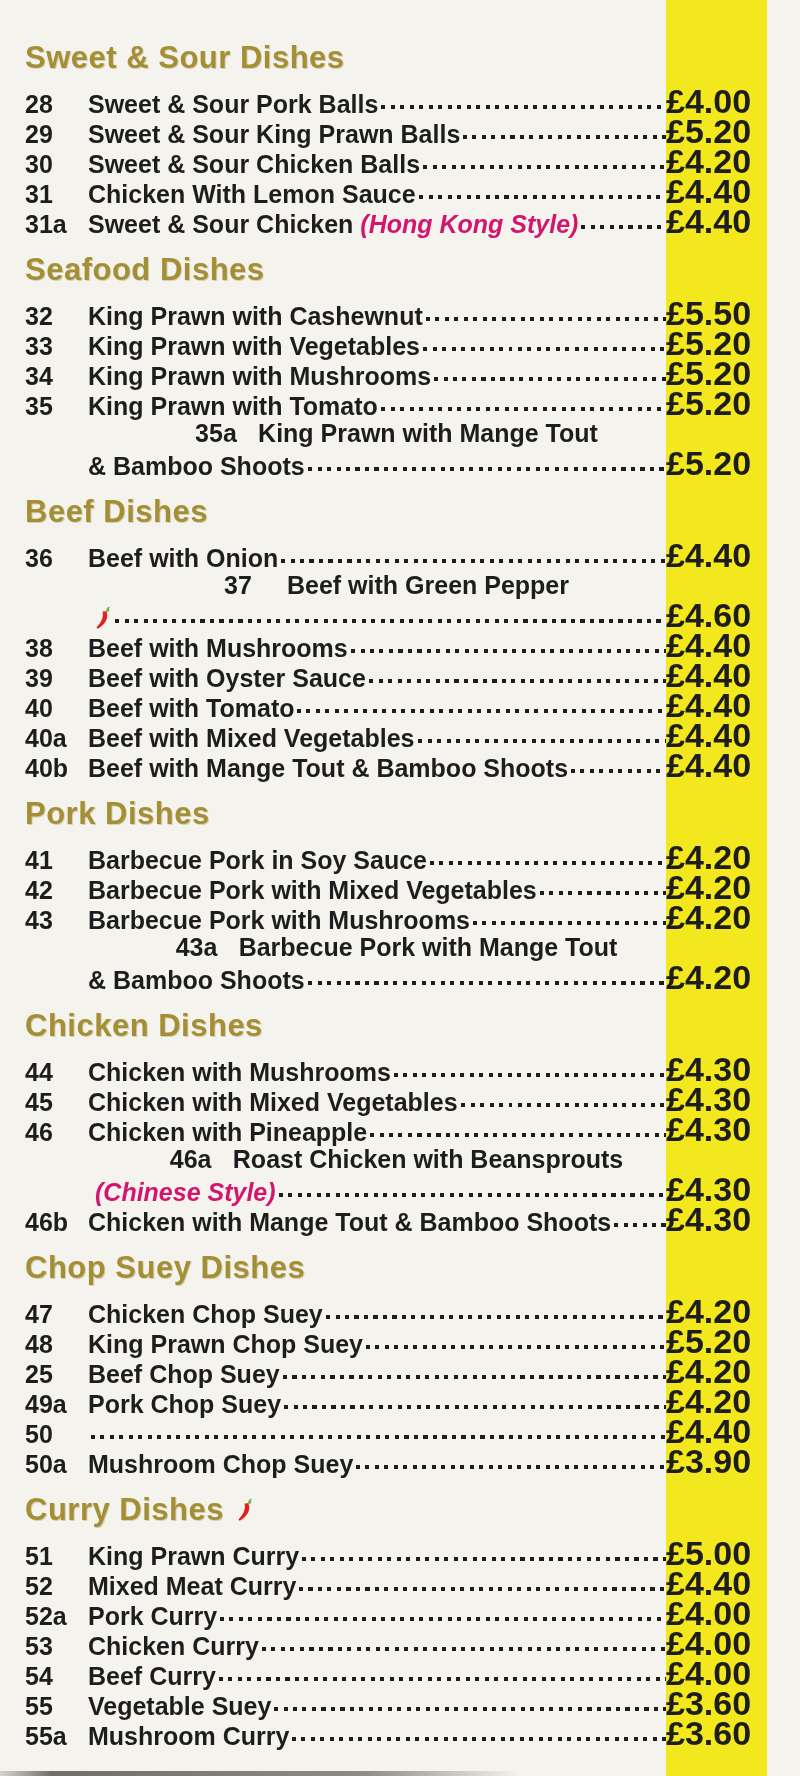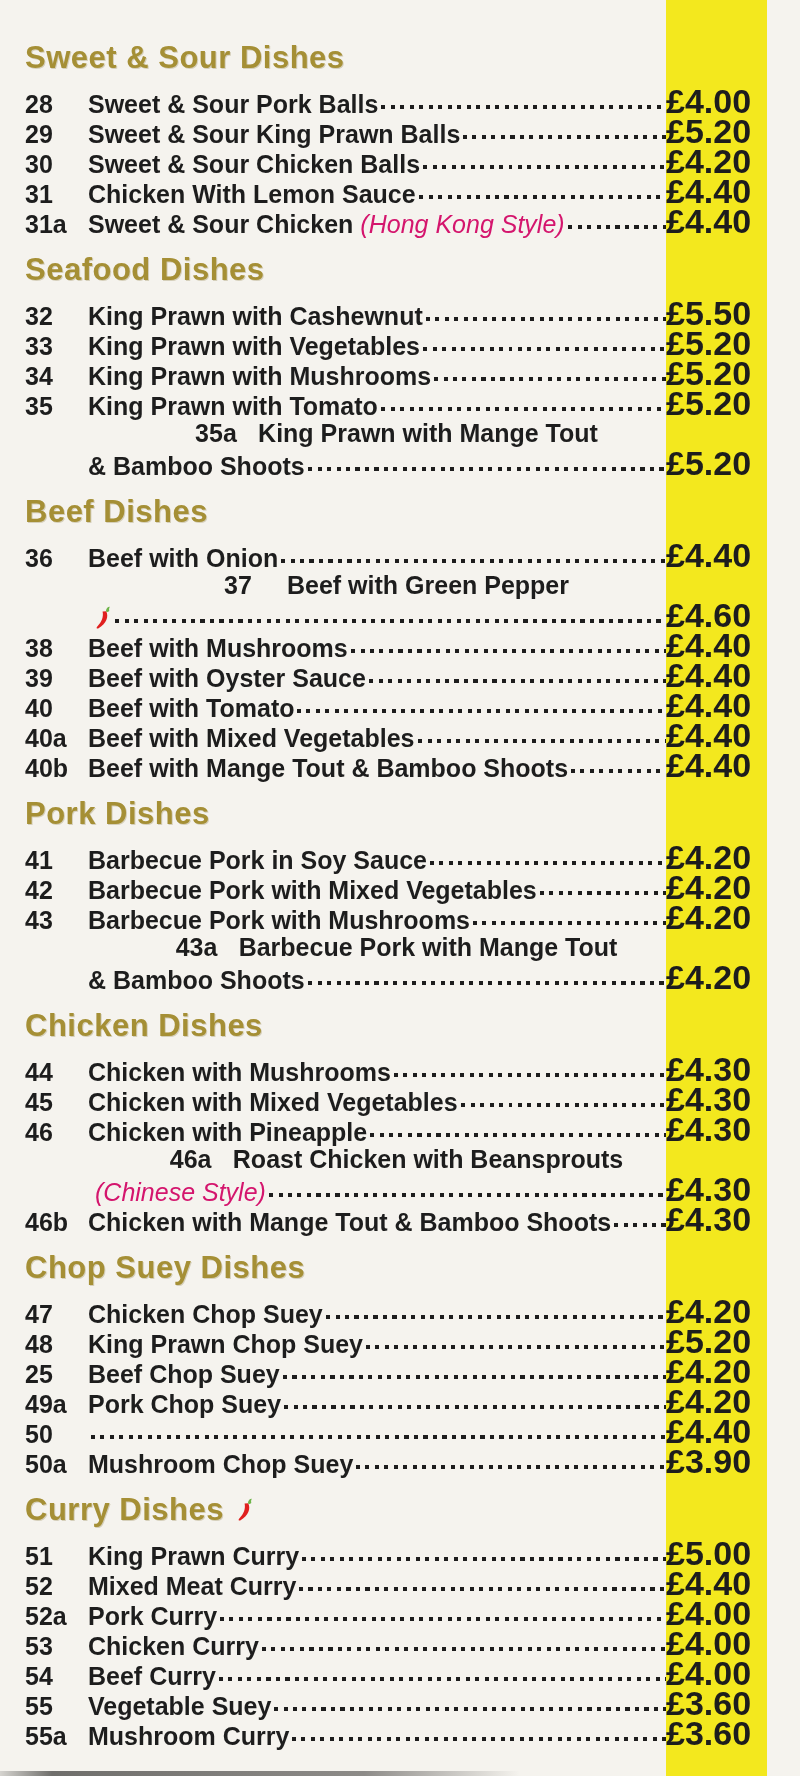--- a/index.html
+++ b/index.html
@@ -26,21 +26,21 @@
   .row{
     display:flex;align-items:baseline;
     margin-left:25px;width:743px;height:30px;line-height:30px;
     font-size:25px;font-weight:bold;color:var(--ink,#1d1d1d);
     white-space:nowrap;
     justify-content:center;
   }
   .num{flex:0 0 63px;}
   .name{flex:0 0 auto;}
   .pink{
-    font-style:italic;font-weight:normal;color:var(--pink,#d4156d);
+    font-style:italic;font-weight:bold;color:var(--pink,#d4156d);
     margin-left:7px;font-size:25px;
   }
   .dots{
     flex:1 1 auto;min-width:6px;height:4px;align-self:flex-end;
     margin:0 0 7px 3px;
     background-image:repeating-linear-gradient(90deg,var(--ink,#1d1d1d) 0 4px,transparent 4px 9.5px);
   }
   .price{flex:0 0 102px;font-size:34px;}
   .chili{display:inline-block;margin:0 2px 0 6px;transform:translateY(3px);}
   .section-title .chili{transform:translateY(2px);margin-left:12px;}

